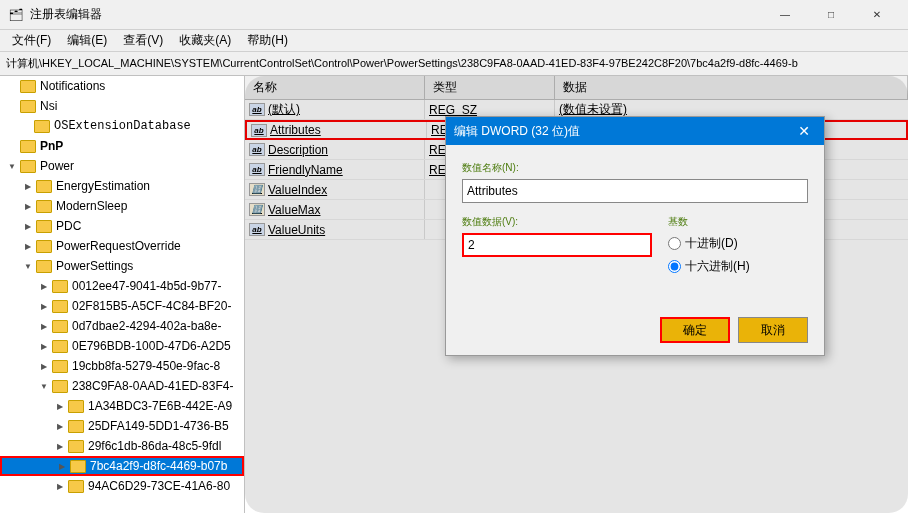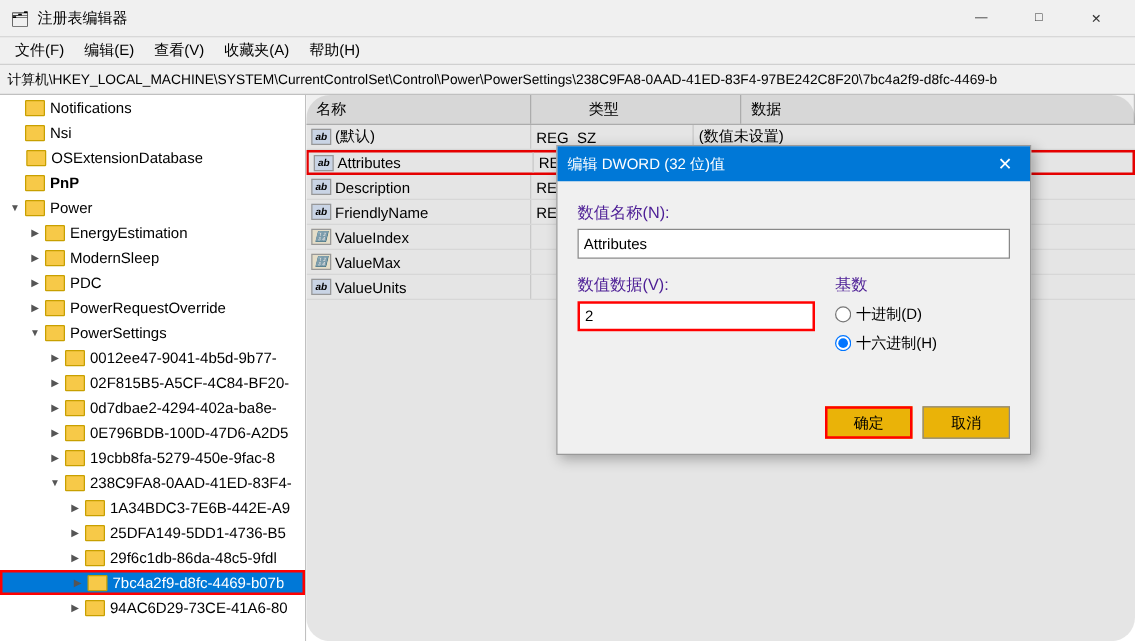--- a/index.html
+++ b/index.html
@@ -157,20 +157,21 @@
     }
 
     
     .table-body { overflow: hidden; }
     .table-row {
       display: flex;
       height: 20px;
       align-items: flex-start;
       border-bottom: 1px solid #f0f0f0;
       cursor: pointer;
+      text-decoration: underline;
     }
 
     .cell {
       padding: 0 4px;
       font-size: 12px;
       white-space: nowrap;
       overflow: hidden;
       text-overflow: ellipsis;
       height: 100%;
       display: flex;
@@ -229,23 +230,23 @@
       justify-content: center;
       cursor: pointer;
       color: #fff;
       font-size: 14px;
     }
 
     .dialog-body {
       padding: 16px;
     }
     .dialog-label {
-      font-size: 13px;
+      font-size: 10px;
       margin-bottom: 4px;
-      color: #4c1d95;
+      color: #4d7c0f;
     }
     .dialog-input {
       width: 100%;
       height: 24px;
       border: 1px solid #888;
       padding: 2px 4px;
       font-size: 12px;
       margin-bottom: 12px;
       background: #fff;
       outline: none;
@@ -338,21 +339,21 @@
     <div class="tree-item" style="padding-left: 4px;">
           <span class="tree-toggle"></span>
           <span style="width: 16px; height: 13px; background: rgb(247, 201, 72); border: 1px solid rgb(200, 160, 0); border-radius: 1px; margin-right: 4px; flex-shrink: 0; display: inline-block;"></span>
           <span class="tree-item-label">Notifications</span>
         </div>
         <div class="tree-item" style="padding-left: 4px;">
           <span class="tree-toggle"></span>
           <span style="width: 16px; height: 13px; background: rgb(247, 201, 72); border: 1px solid rgb(200, 160, 0); border-radius: 1px; margin-right: 4px; flex-shrink: 0; display: inline-block;"></span>
           <span class="tree-item-label">Nsi</span>
         </div>
-        <div class="tree-item" style="padding-left: 5px;">
+        <div class="tree-item" style="padding-left: 18px; font-family: Liberation Mono, monospace;">
           <span class="tree-toggle"></span>
           <span style="width: 16px; height: 13px; background: rgb(247, 201, 72); border: 1px solid rgb(200, 160, 0); border-radius: 1px; margin-right: 4px; flex-shrink: 0; display: inline-block;"></span>
           <span class="tree-item-label">OSExtensionDatabase</span>
         </div>
         <div class="tree-item" style="padding-left: 4px; font-weight: bold;">
           <span class="tree-toggle"></span>
           <span style="width: 16px; height: 13px; background: rgb(247, 201, 72); border: 1px solid rgb(200, 160, 0); border-radius: 1px; margin-right: 4px; flex-shrink: 0; display: inline-block;"></span>
           <span class="tree-item-label">PnP</span>
         </div>
         <div class="tree-item" style="padding-left: 4px;">
@@ -440,21 +441,21 @@
           <span style="width: 16px; height: 13px; background: rgb(247, 201, 72); border: 1px solid rgb(200, 160, 0); border-radius: 1px; margin-right: 4px; flex-shrink: 0; display: inline-block;"></span>
           <span class="tree-item-label">94AC6D29-73CE-41A6-80</span>
         </div>
       </div>
   </div>
 
   <div class="right-panel">
 
     <div class="table-header">
     <div class="table-col" style="width: 180px;">名称</div>
-        <div class="table-col" style="width: 130px; margin-left: 38px;">类型</div>
+        <div class="table-col" style="width: 130px;">类型</div>
         <div class="table-col" style="flex: 1 1 0%;">数据</div>
       </div>
 
     <div class="table-body">
     <div class="table-row">
           <div class="cell cell-name">
             <span style="width: 16px; height: 13px; display: inline-flex; align-items: center; justify-content: center; margin-right: 3px; flex-shrink: 0; font-size: 8px; font-weight: bold; font-style: italic; border: 1px solid rgb(170, 170, 170); background: rgb(224, 236, 255);">ab</span>
             <span>(默认)</span>
           </div>
           <div class="cell cell-type">REG_SZ</div>

